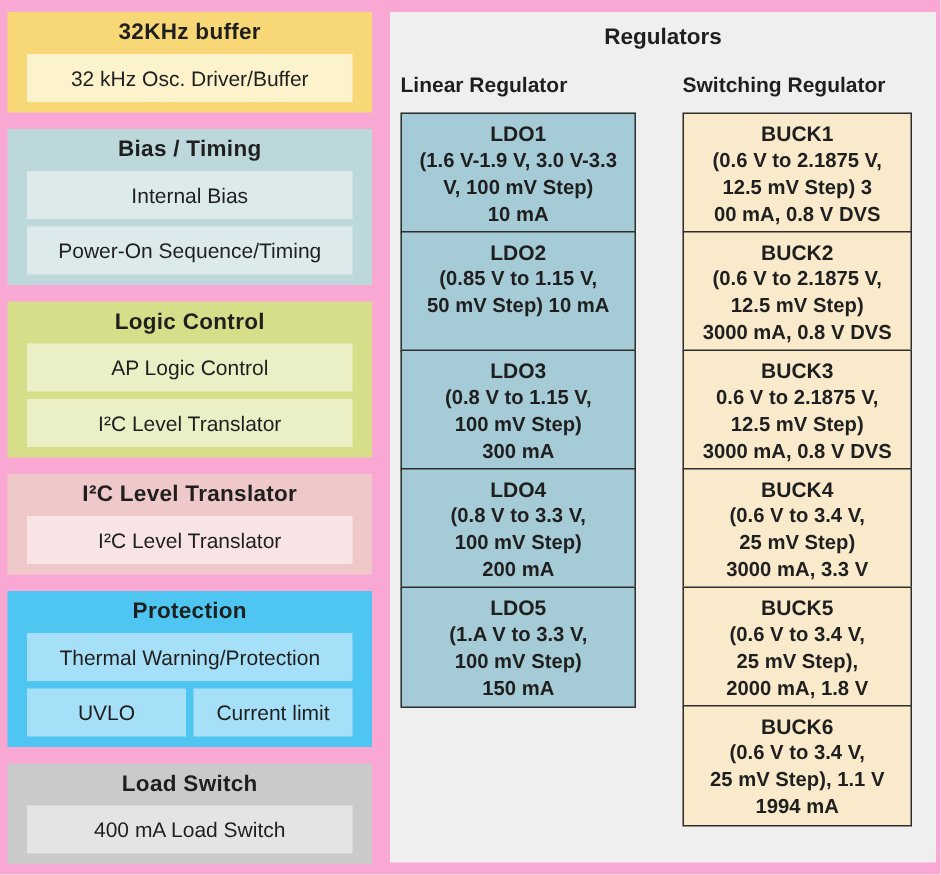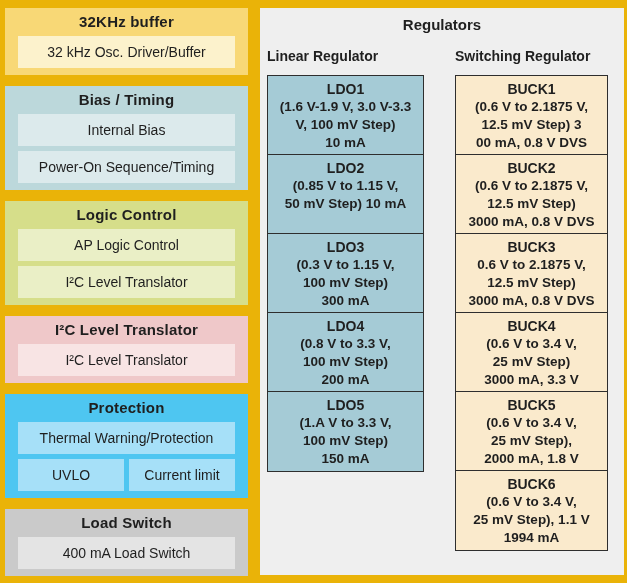--- a/index.html
+++ b/index.html
@@ -1,21 +1,21 @@
 <!DOCTYPE html>
 <html><head>
 <meta charset="utf-8">
 <style>
   html,body{margin:0;padding:0;}
   body{
     width:627px;height:583px;overflow:hidden;background:#ffffff;
     font-family:"Liberation Sans","DejaVu Sans",sans-serif;color:#1f1f1f;
     -webkit-font-smoothing:antialiased;
   }
-  #canvas{position:relative;width:627px;height:583px;background:#eab308;}
+  #canvas{position:relative;width:627px;height:583px;background:#f9a8d4;}
 
   
   .left-col{
     position:absolute;left:5px;top:8px;width:243px;
     display:flex;flex-direction:column;gap:11px;
   }
   .block{padding:4px 13px 7px 13px;box-sizing:border-box;}
   .block-title{
     text-align:center;font-weight:bold;font-size:15px;line-height:19px;
     letter-spacing:.2px;
@@ -122,21 +122,21 @@
         <div class="reg-box-line">10 mA</div>
       </div>
       <div class="reg-box box-ldo">
         <div class="reg-box-name">LDO2</div>
         <div class="reg-box-line">(0.85 V to 1.15 V,</div>
         <div class="reg-box-line">50 mV Step) 10 mA</div>
         <div class="reg-box-line"></div>
       </div>
       <div class="reg-box box-ldo">
         <div class="reg-box-name">LDO3</div>
-        <div class="reg-box-line">(0.3 V to 1.15 V,</div>
+        <div class="reg-box-line">(0.8 V to 1.15 V,</div>
         <div class="reg-box-line">100 mV Step)</div>
         <div class="reg-box-line">300 mA</div>
       </div>
       <div class="reg-box box-ldo">
         <div class="reg-box-name">LDO4</div>
         <div class="reg-box-line">(0.8 V to 3.3 V,</div>
         <div class="reg-box-line">100 mV Step)</div>
         <div class="reg-box-line">200 mA</div>
       </div>
       <div class="reg-box box-ldo">

